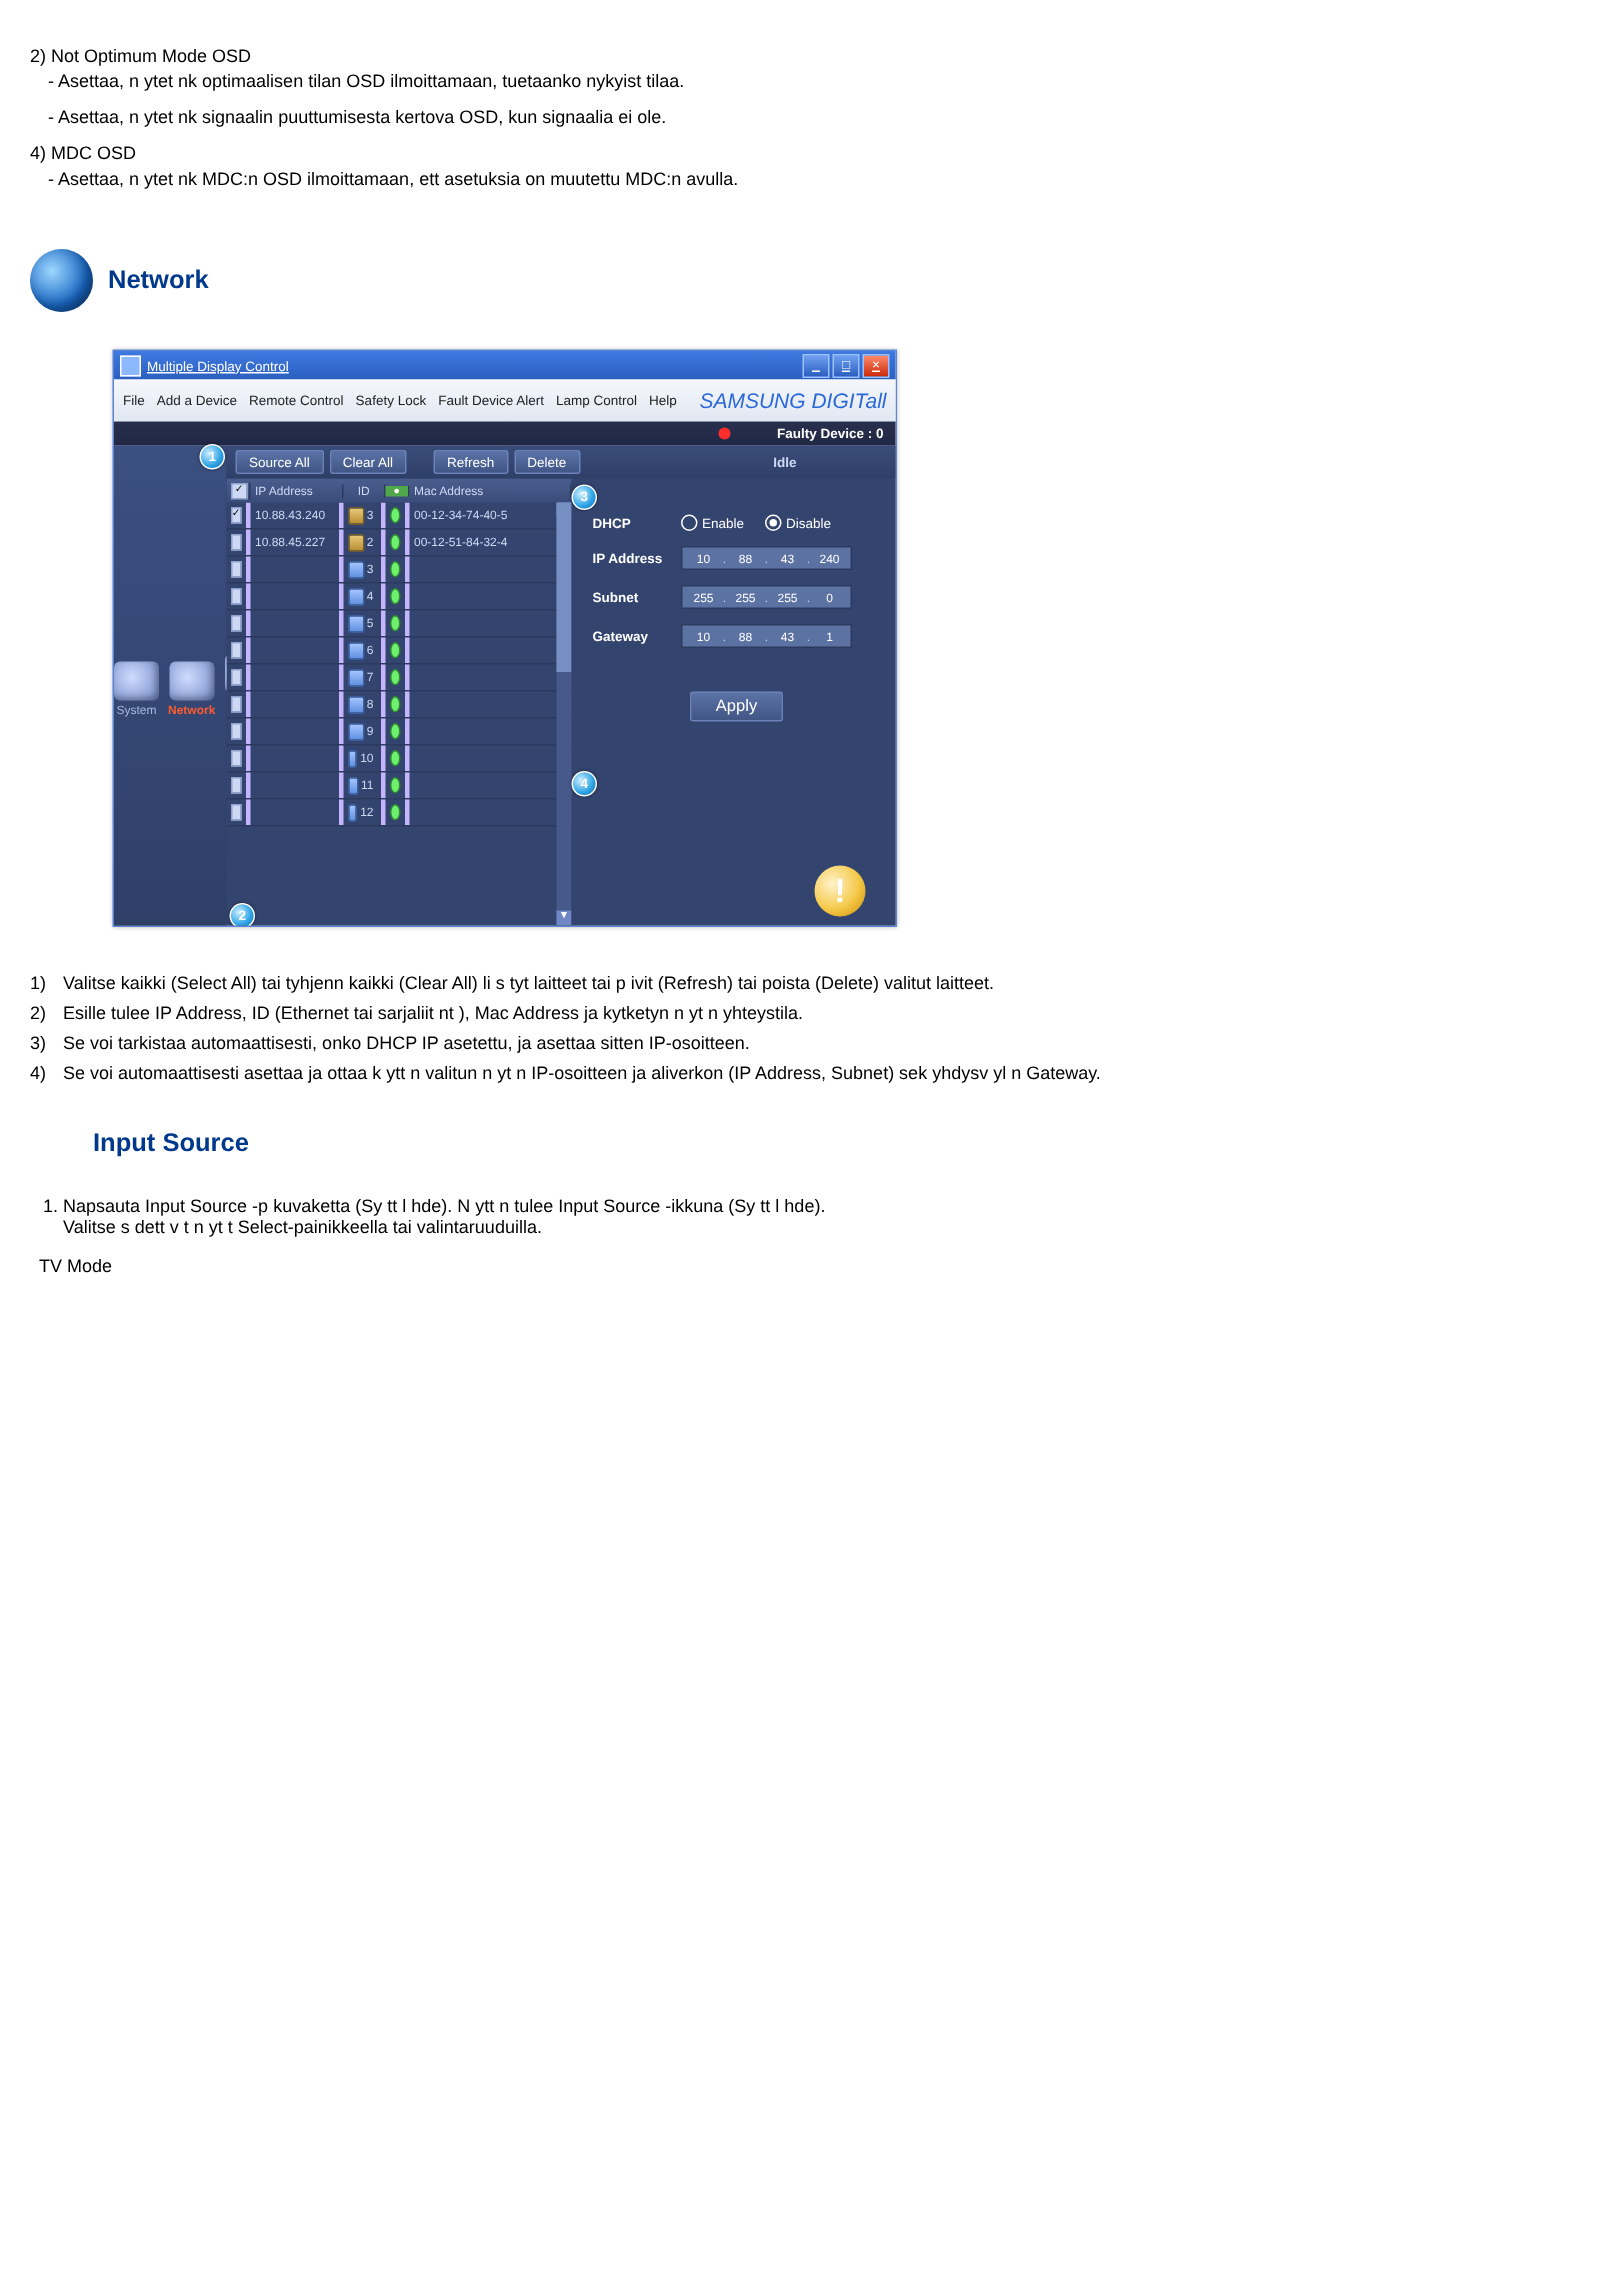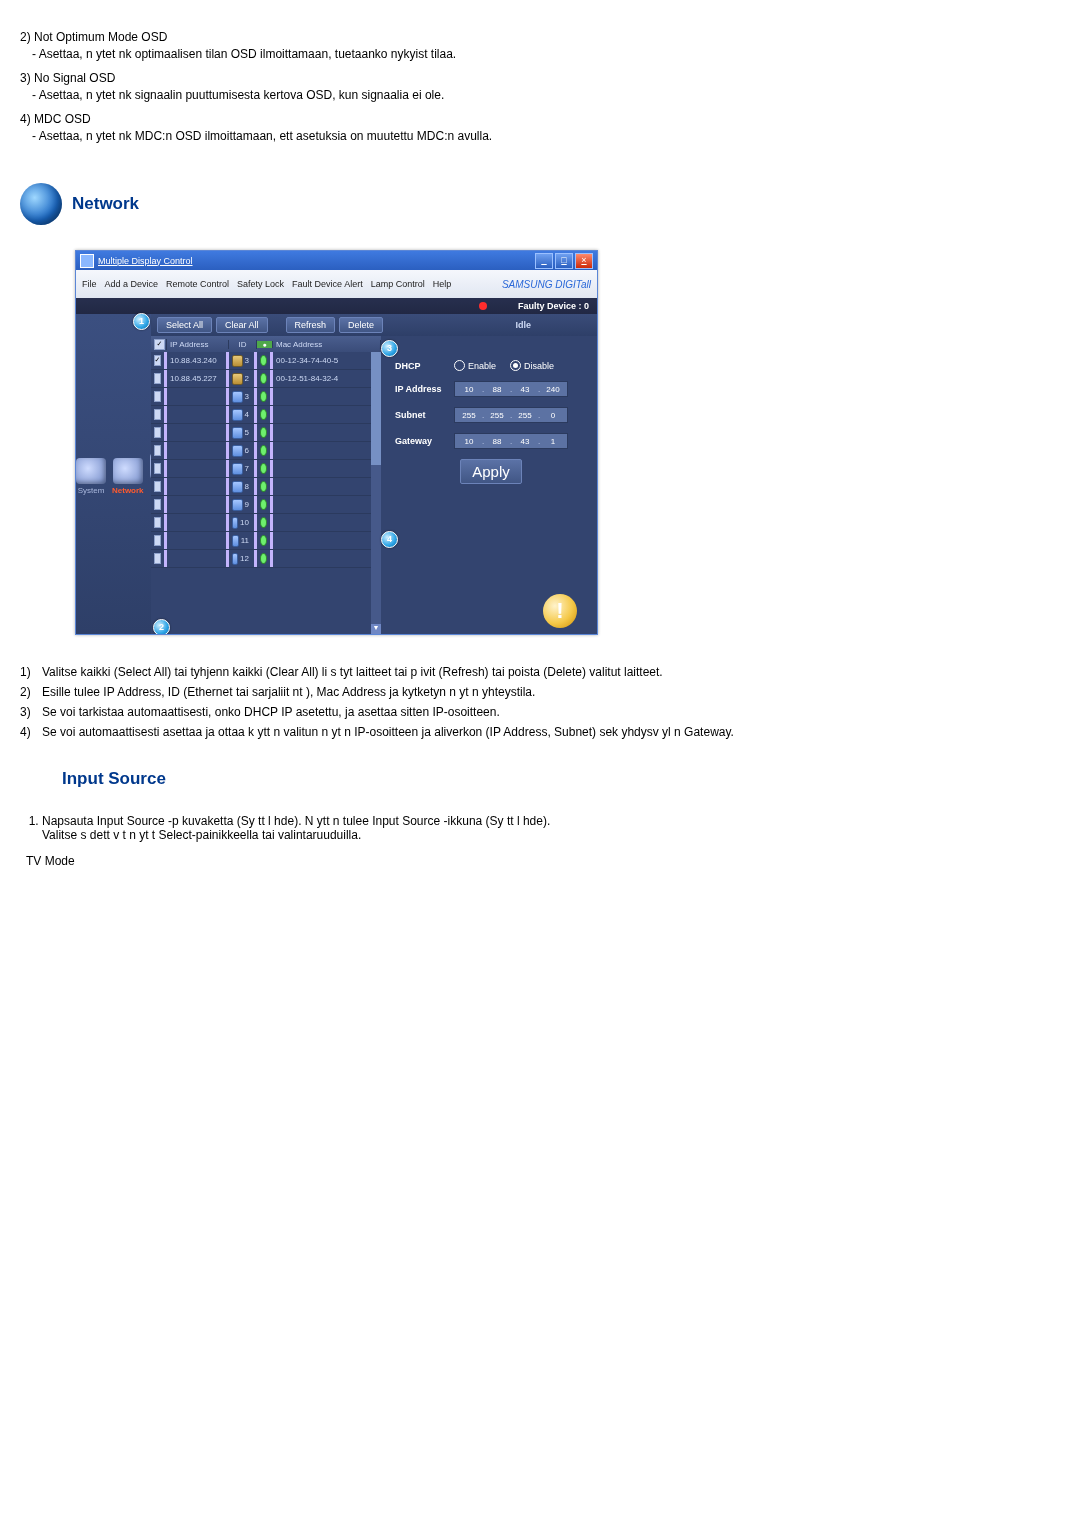--- a/index.html
+++ b/index.html
@@ -102,21 +102,21 @@
   .menubar-left {
     display: flex;
     gap: 8px;
   }
   .menubar-item {
     white-space: nowrap;
   }
   .brand {
     color: #2a68d8;
     font-style: italic;
-    font-size: 10px;
+    font-size: 14px;
   }
   .faulty-bar {
     height: 16px;
     background: linear-gradient(to bottom,#272f4e,#212844);
     color: #fff;
     display: flex;
     justify-content: flex-end;
     align-items: center;
     padding: 0 8px;
     font-size: 9px;
@@ -385,27 +385,27 @@
     color: #fff;
     font-size: 8px;
   }
   .ip-dot {
     color: #cdd9f4;
     font-size: 8px;
     width: 4px;
     text-align:center;
   }
   .apply-btn {
-    margin: 10px auto 0 auto;
+    margin: 29px auto 0 auto;
     width: 60px;
     text-align: center;
     background: linear-gradient(to bottom,#5b72a6,#415685);
     border: 1px solid #6c83b9;
     color: #fff;
-    font-size: 15px;
+    font-size: 11px;
     padding: 3px 0;
     border-radius: 2px;
   }
   .info-icon {
     position: absolute;
     right: 20px;
     bottom: 6px;
     width: 34px;
     height: 34px;
     border-radius: 50%;
@@ -443,21 +443,20 @@
 </style>
 </head>
 <body>
 
 <div class="doc-list" id="doc-list">
     <div class="doc-item">
       <div class="doc-item-title">2) Not Optimum Mode OSD</div>
   <div class="doc-item-desc">- Asettaa, n ytet  nk  optimaalisen tilan OSD ilmoittamaan, tuetaanko nykyist  tilaa.</div>
     </div>
     <div class="doc-item">
-      <div class="doc-item-title">3) No Signal OSD</div>
   <div class="doc-item-desc">- Asettaa, n ytet  nk  signaalin puuttumisesta kertova OSD, kun signaalia ei ole.</div>
     </div>
     <div class="doc-item">
       <div class="doc-item-title">4) MDC OSD</div>
   <div class="doc-item-desc">- Asettaa, n ytet  nk  MDC:n OSD ilmoittamaan, ett  asetuksia on muutettu MDC:n avulla.</div>
     </div>
   </div>
 
 <div class="section-header">
   <div class="globe-icon"></div>
@@ -524,21 +523,21 @@
         </div>
         <div class="sidebar-item">
           <div class="sidebar-icon"></div>
   <div class="sidebar-label">Maintenance</div>
         </div>
       </div>
     <div class="main-pane">
       <div class="toolbar-row">
         <div class="toolbar-left" style="position:relative;">
           <div class="marker" style="top:-4px;left:-24px;">1</div>
-          <div class="tbutton">Select All</div>
+          <div class="tbutton">Source All</div>
           <div class="tbutton">Clear All</div>
           <div style="width:10px"></div>
           <div class="tbutton">Refresh</div>
           <div class="tbutton">Delete</div>
         </div>
         <span class="idle-label">Idle</span>
       </div>
       <div class="content-row">
         <div class="table-area">
           <div class="table-header">

